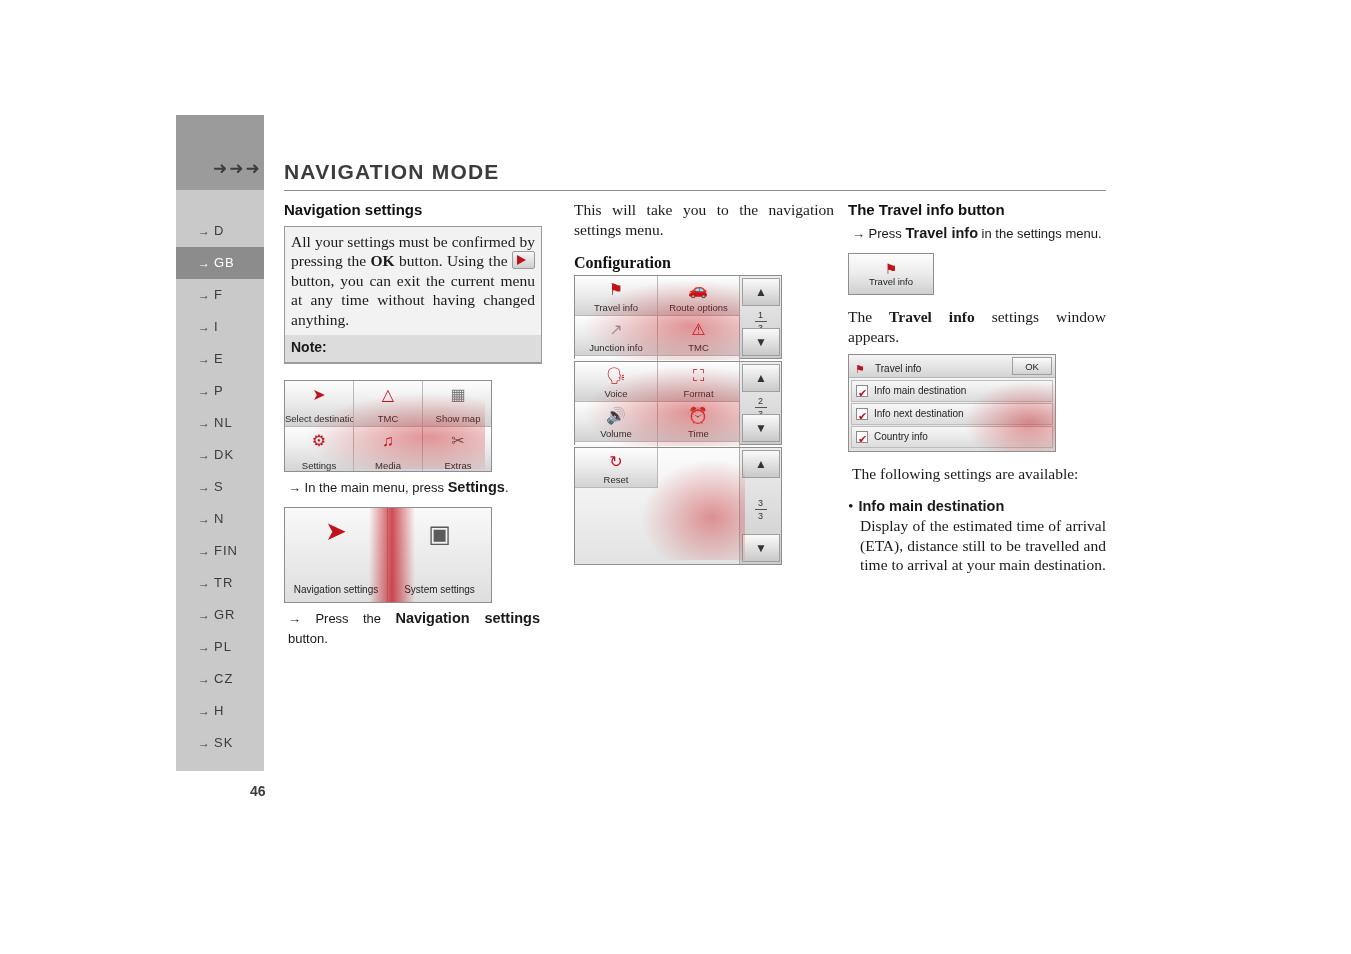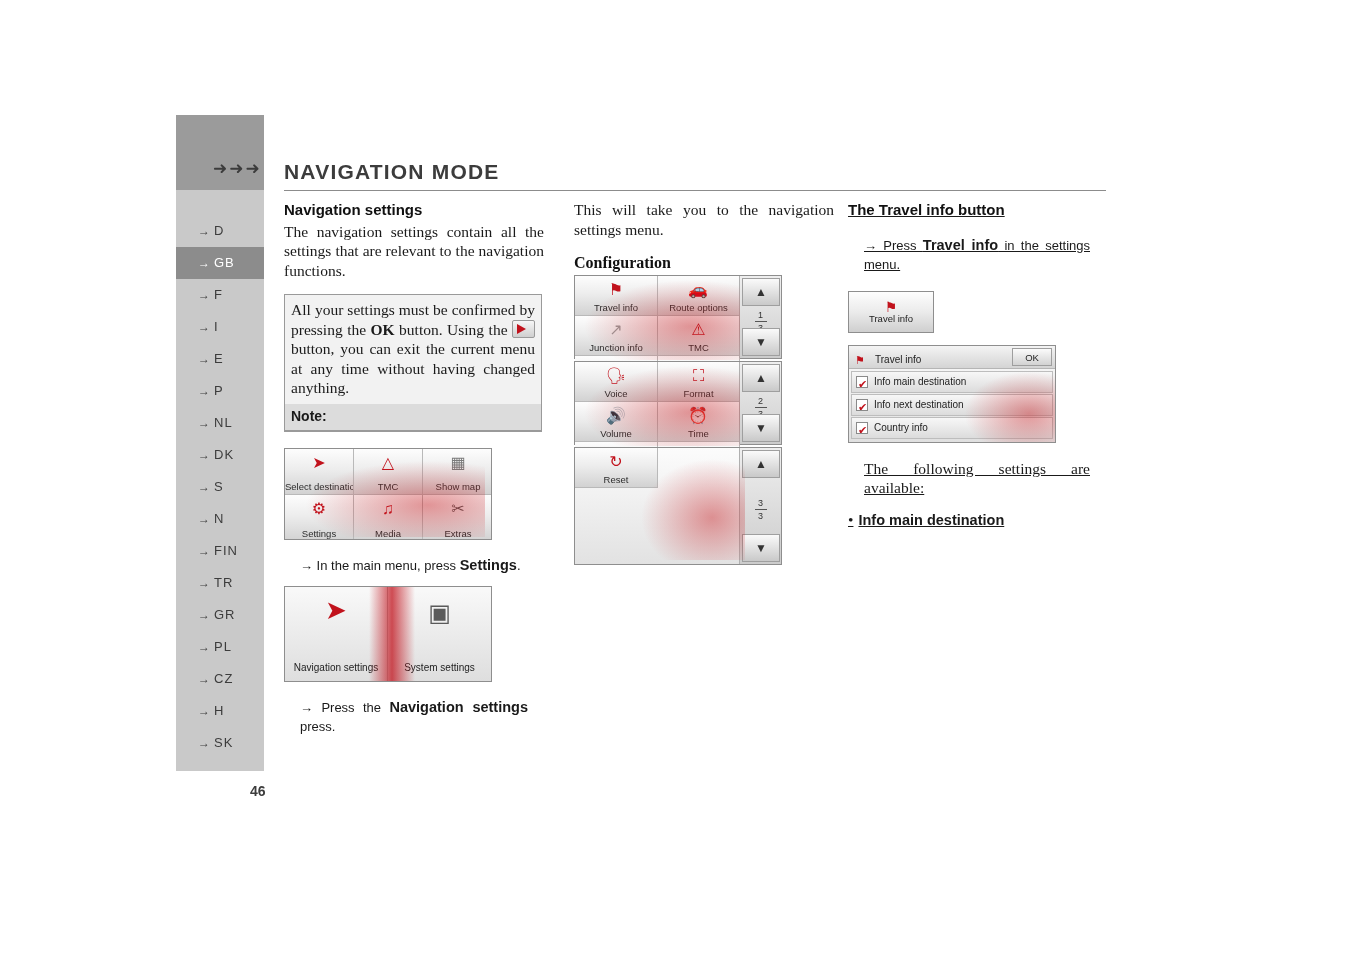--- a/index.html
+++ b/index.html
@@ -103,40 +103,40 @@
   .col {
     position: absolute;
     top: 200px;
     width: 260px;
     font-size: 15.5px;
     line-height: 19.5px;
     text-align: justify;
   }
   #col1 { left: 284px; }
   #col2 { left: 566px; margin-left: 8px; }
-  #col3 { left: 848px; width: 258px; text-decoration: underline; }
+  #col3 { left: 848px; width: 258px; }
 
   h3.sec {
     font-family: "Liberation Sans", sans-serif;
     font-size: 15px;
     font-weight: bold;
     margin: 0 0 2px 0;
     color: #111;
     text-align: left;
   }
   h3.secserif {
     font-family: "Liberation Serif", serif;
     font-size: 16px;
     font-weight: bold;
     margin: 0 0 2px 0;
     color: #111;
     text-align: left;
   }
   p.body { margin: 0 0 14px 0; }
-  p.tight { margin: 16px; }
+  p.tight { margin: 4px; }
   .b { font-weight: bold; }
   .sans-b { font-family: "Liberation Sans", sans-serif; font-weight: bold; font-size: 14.5px; }
   .arrowstep { font-family: "Liberation Sans", sans-serif; font-size: 13px; }
 
   
   #note-box {
     position: relative;
     border: 1px solid #9a9a9a;
     background: #f2f2f2;
     margin: 6px 0 16px 0;
@@ -411,21 +411,20 @@
     <div class="lang-item" style="top: 612px;"><span class="arrow">→</span><span>SK</span></div>
   </div>
 
 <div id="chevrons">➜➜➜</div>
 <div id="page-title">NAVIGATION MODE</div>
 <div id="title-rule"></div>
 <div id="page-number">46</div>
 
 <div class="col" id="col1">
   <h3 class="sec">Navigation settings</h3>
-  <p class="body">The navigation settings contain all the settings that are relevant to the navigation functions.</p>
 
   <div id="note-box">
     <div id="note-body">
       <span>All your settings must be confirmed by pressing the </span><span class="b">OK</span><span> button. Using the </span><span class="ok-icon"></span><span> button, you can exit the current menu at any time without having changed anything.</span>
     </div>
     <div id="note-title">Note:</div>
   </div>
 
   <div class="devshot" id="shot-main">
     <div class="tile" style="left:0;top:0;width:69px;height:46px;">
@@ -465,21 +464,21 @@
       <div class="lbl">Navigation settings</div>
     </div>
     <div class="half" style="left:50%;">
       <div style="position:absolute;left:0;right:0;top:16px;text-align:center;font-size:24px;color:#5a5a5a;">▣</div>
       <div class="lbl">System settings</div>
     </div>
     <div class="redwash" style="left:84px;top:0;width:46px;height:96px;background:linear-gradient(90deg,rgba(193,18,28,0) 0%,rgba(193,18,28,0.75) 50%,rgba(193,18,28,0) 100%);"></div>
   </div>
 
   <p class="tight arrowstep">
-    <span>→ Press the </span><span class="sans-b">Navigation settings</span><span> press.</span>
+    <span>→ Press the </span><span class="sans-b">Navigation settings</span><span> button.</span>
   </p>
 </div>
 
 <div class="col" id="col2">
   <p class="body">This will take you to the navigation settings menu.</p>
 
   <h3 class="secserif">Configuration</h3>
 
   <div class="pageshot" style="height:84px;">
     <div class="tile" style="left:0;top:0;width:83px;height:40px;">
@@ -578,20 +577,23 @@
   <h3 class="sec">The Travel info button</h3>
   <p class="tight arrowstep">
     <span>→ Press </span><span class="sans-b">Travel info</span><span> in the settings menu.</span>
   </p>
 
   <div id="travel-btn">
     <div style="position:absolute;left:0;right:0;top:6px;text-align:center;font-size:14px;color:#c1121c;">⚑</div>
     <div class="lbl">Travel info</div>
   </div>
 
+  <p class="body" style="margin-bottom:4px;">
+    <span>The </span><span class="b">Travel info</span><span> settings window appears.</span>
+  </p>
 
   <div id="travel-window">
     <div id="tw-titlebar"></div>
     <div style="position:absolute;left:6px;top:5px;font-size:11px;color:#c1121c;">⚑</div>
     <div id="tw-title">Travel info</div>
     <div id="tw-ok">OK</div>
     <div class="twrow" style="top:25px;">
       <span class="chk"></span>
       <span>Info main destination</span>
     </div>
@@ -604,15 +606,16 @@
       <span>Country info</span>
     </div>
     <div class="redwash" style="left:110px;top:22px;width:100px;height:76px;"></div>
   </div>
 
   <p class="tight" style="margin-bottom:4px;">The following settings are available:</p>
 
   <ul class="bullets">
     <li>
       <span class="bul">•</span><span class="sans-b">Info main destination</span>
+      <span class="indent">Display of the estimated time of arrival (ETA), distance still to be travelled and time to arrival at your main destination.</span>
     </li>
   </ul>
 </div>
 
 </body></html>

